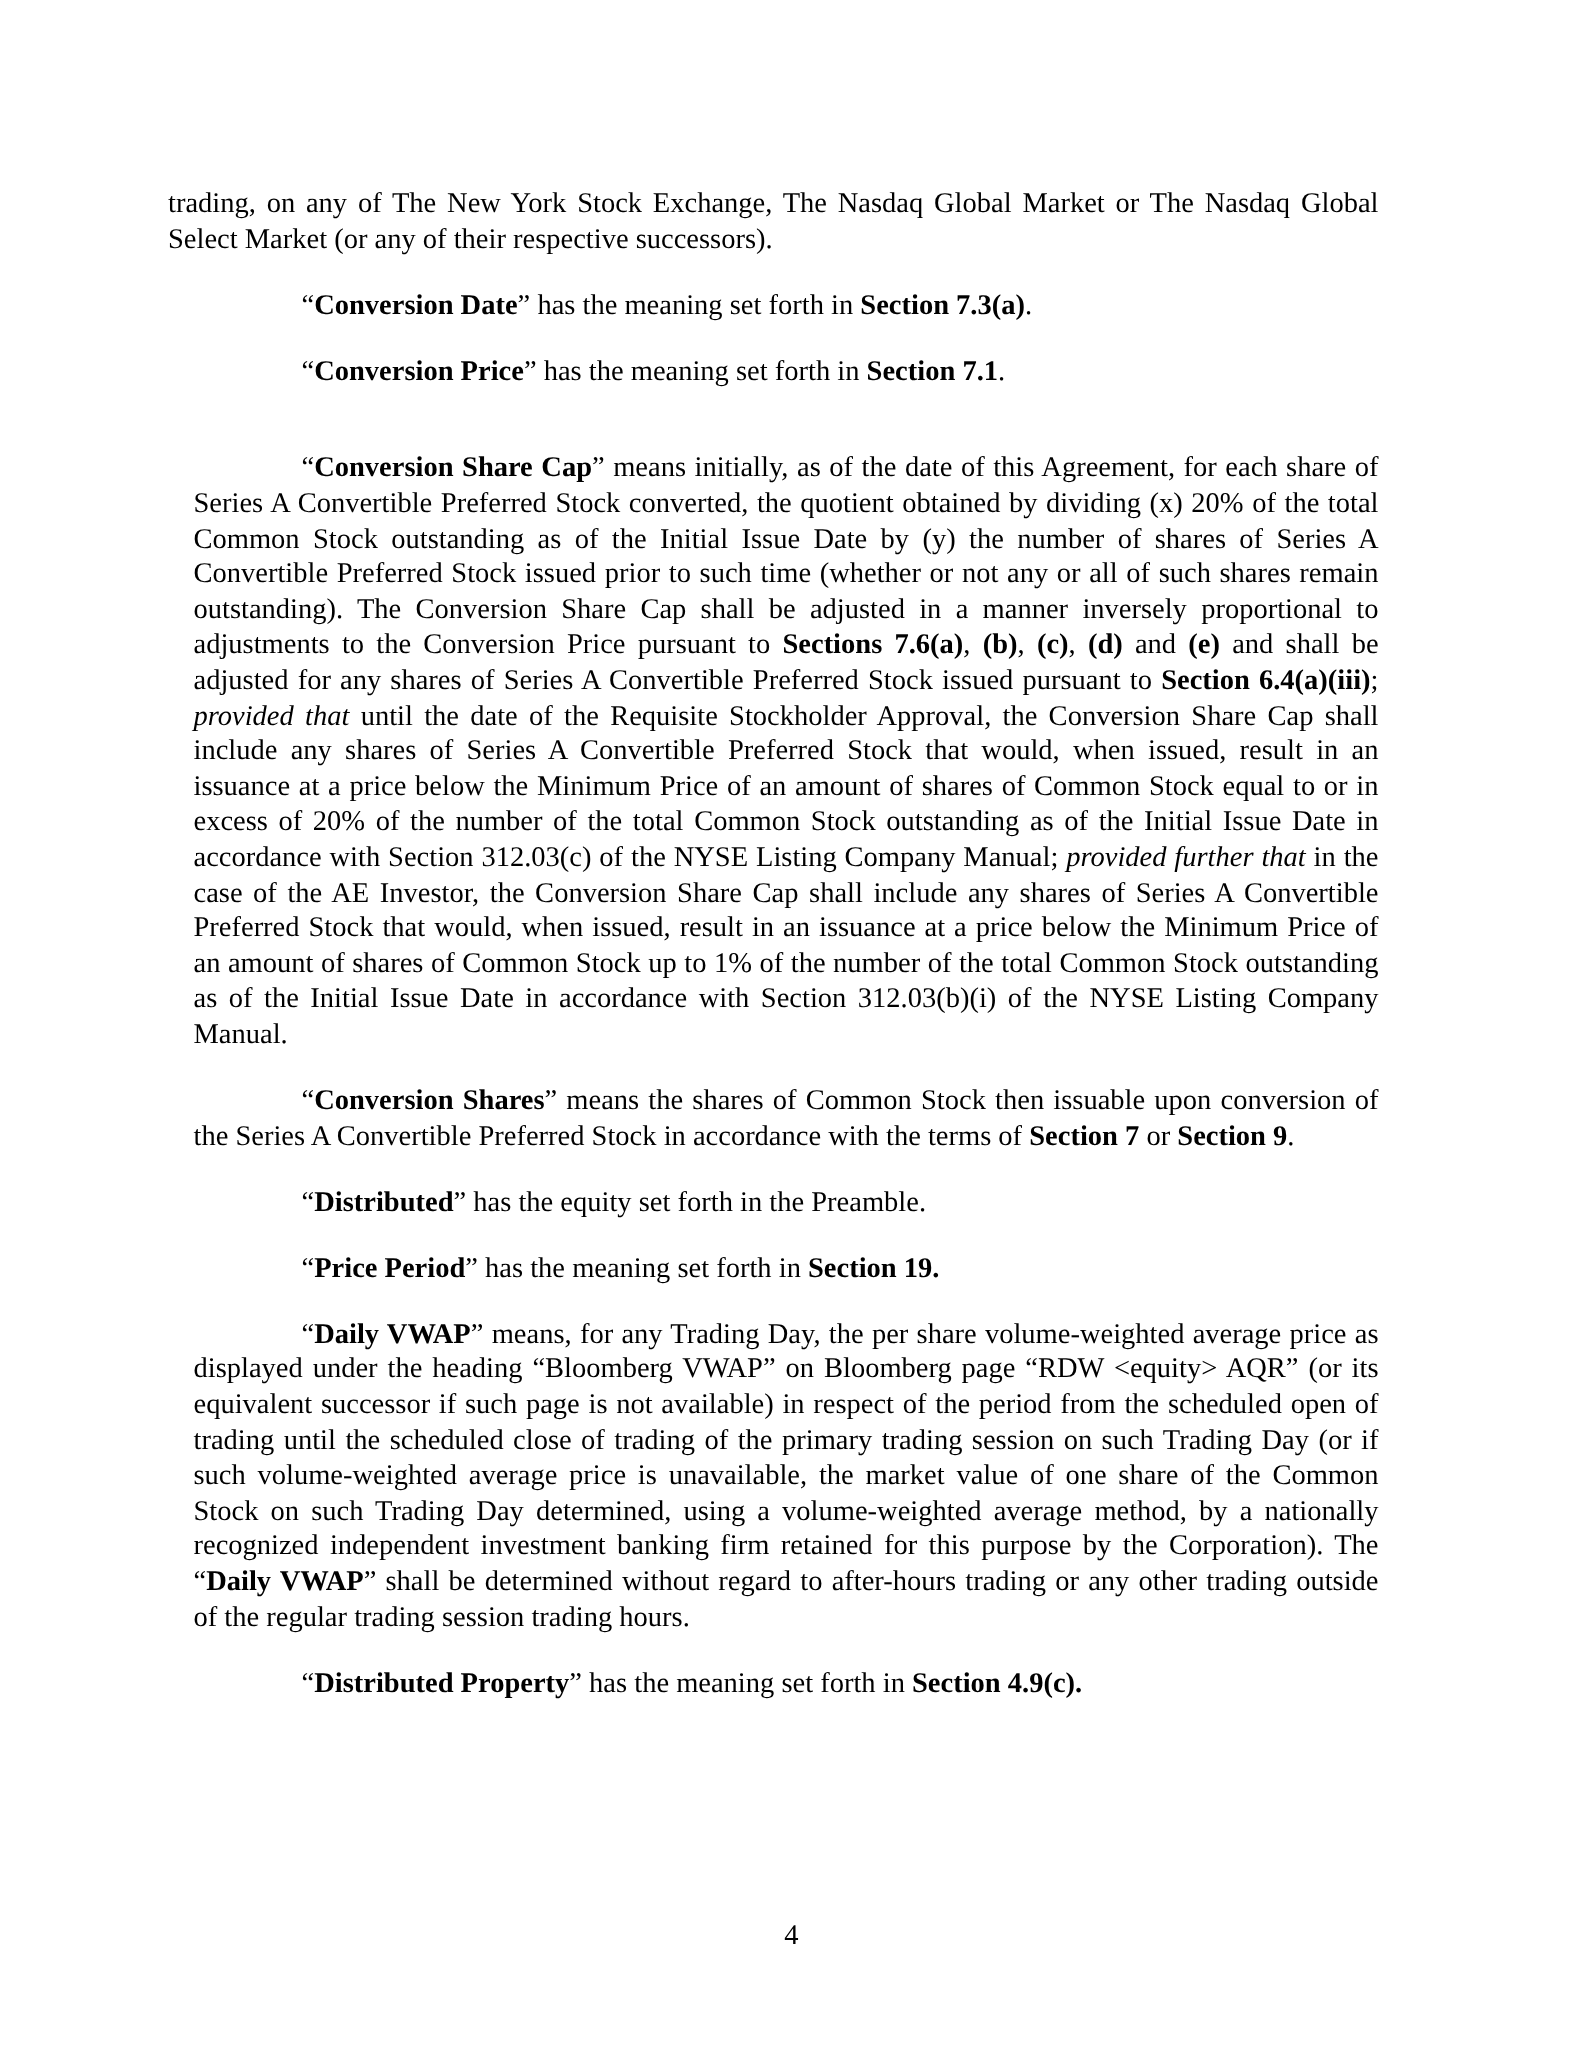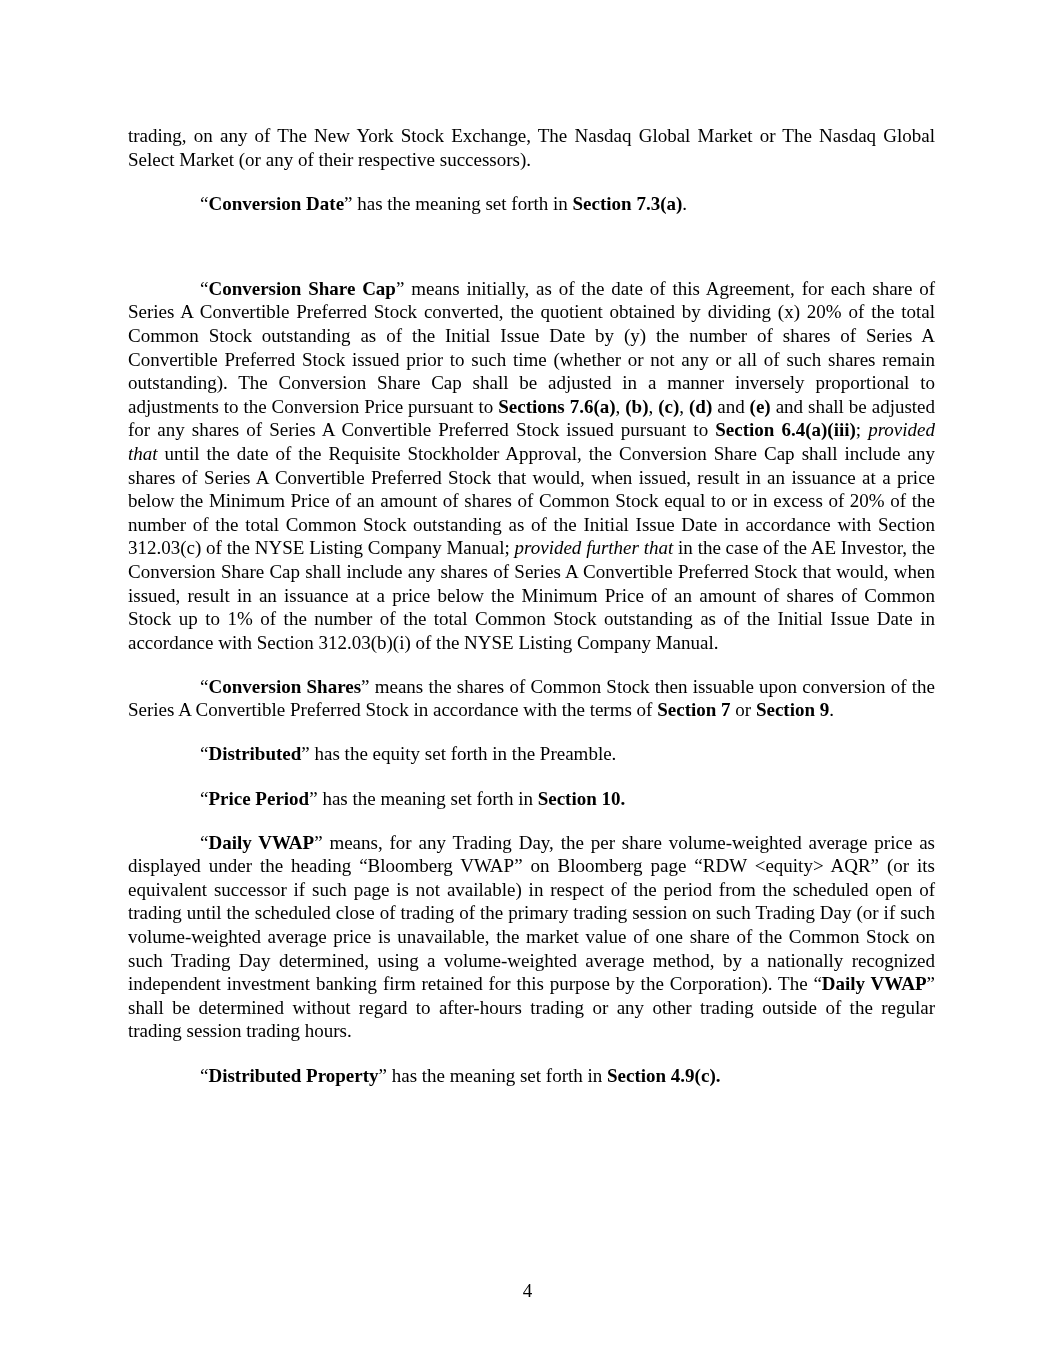--- a/index.html
+++ b/index.html
@@ -10,33 +10,34 @@
     body {
       width: 1055px;
       height: 1365px;
       position: relative;
       overflow: hidden;
       font-family: "Liberation Serif", "DejaVu Serif", serif;
       color: #000000;
     }
     .page {
       position: absolute;
-      left: 128px;
+      left: 112px;
       top: 124px;
       width: 807px;
     }
     .para {
       margin: 0;
       font-size: 19px;
       line-height: 23.6px;
       text-align: justify;
       text-align-last: left;
     }
     .para.indent {
       text-indent: 72px;
+      margin-left: 17px;
     }
     .gap {
       height: 20.5px;
     }
     .b { font-weight: bold; }
     .i { font-style: italic; }
     .page-number {
       position: absolute;
       top: 1279px;
       left: 0;
@@ -48,29 +49,30 @@
   </style>
 </head>
 <body>
 
 <div class="page">
   <div id="paragraphs">
       <p class="para"><span>trading, on any of The New York Stock Exchange, The Nasdaq Global Market or The Nasdaq Global Select Market (or any of their respective successors).</span></p>
       <div class="gap"></div>
       <p class="para indent"><span>“</span><span class="b">Conversion Date</span><span>” has the meaning set forth in </span><span class="b">Section 7.3(a)</span><span>.</span></p>
       <div class="gap"></div>
+      <p class="para indent"><span>“</span><span class="b">Conversion Price</span><span>” has the meaning set forth in </span><span class="b">Section 7.1</span><span>.</span></p>
       <div class="gap"></div>
       <div class="gap"></div>
       <p class="para indent"><span>“</span><span class="b">Conversion Share Cap</span><span>” means initially, as of the date of this Agreement, for each share of Series A Convertible Preferred Stock converted, the quotient obtained by dividing (x) 20% of the total Common Stock outstanding as of the Initial Issue Date by (y) the number of shares of Series A Convertible Preferred Stock issued prior to such time (whether or not any or all of such shares remain outstanding).  The Conversion Share Cap shall be adjusted in a manner inversely proportional to adjustments to the Conversion Price pursuant to </span><span class="b">Sections 7.6(a)</span><span>, </span><span class="b">(b)</span><span>, </span><span class="b">(c)</span><span>, </span><span class="b">(d)</span><span> and </span><span class="b">(e)</span><span> and shall be adjusted for any shares of Series A Convertible Preferred Stock issued pursuant to </span><span class="b">Section 6.4(a)(iii)</span><span>; </span><span class="i">provided that</span><span> until the date of the Requisite Stockholder Approval, the Conversion Share Cap shall include any shares of Series A Convertible Preferred Stock that would, when issued, result in an issuance at a price below the Minimum Price of an amount of shares of Common Stock equal to or in excess of 20% of the number of the total Common Stock outstanding as of the Initial Issue Date in accordance with Section 312.03(c) of the NYSE Listing Company Manual; </span><span class="i">provided further that</span><span> in the case of the AE Investor, the Conversion Share Cap shall include any shares of Series A Convertible Preferred Stock that would, when issued, result in an issuance at a price below the Minimum Price of an amount of shares of Common Stock up to 1% of the number of the total Common Stock outstanding as of the Initial Issue Date in accordance with Section 312.03(b)(i) of the NYSE Listing Company Manual.</span></p>
       <div class="gap"></div>
       <p class="para indent"><span>“</span><span class="b">Conversion Shares</span><span>” means the shares of Common Stock then issuable upon conversion of the Series A Convertible Preferred Stock in accordance with the terms of </span><span class="b">Section 7</span><span> or </span><span class="b">Section 9</span><span>.</span></p>
       <div class="gap"></div>
       <p class="para indent"><span>“</span><span class="b">Distributed</span><span>” has the equity set forth in the Preamble.</span></p>
       <div class="gap"></div>
-      <p class="para indent"><span>“</span><span class="b">Price Period</span><span>” has the meaning set forth in </span><span class="b">Section 10.</span></p>
+      <p class="para indent"><span>“</span><span class="b">Price Period</span><span>” has the meaning set forth in </span><span class="b">Section 19.</span></p>
       <div class="gap"></div>
       <p class="para indent"><span>“</span><span class="b">Daily VWAP</span><span>” means, for any Trading Day, the per share volume-weighted average price as displayed under the heading “Bloomberg VWAP” on Bloomberg page “RDW &lt;equity&gt; AQR” (or its equivalent successor if such page is not available) in respect of the period from the scheduled open of trading until the scheduled close of trading of the primary trading session on such Trading Day (or if such volume-weighted average price is unavailable, the market value of one share of the Common Stock on such Trading Day determined, using a volume-weighted average method, by a nationally recognized independent investment banking firm retained for this purpose by the Corporation).  The “</span><span class="b">Daily VWAP</span><span>” shall be determined without regard to after-hours trading or any other trading outside of the regular trading session trading hours.</span></p>
       <div class="gap"></div>
       <p class="para indent"><span>“</span><span class="b">Distributed Property</span><span>” has the meaning set forth in </span><span class="b">Section 4.9(c).</span></p>
     </div>
 </div>
 
 <div class="page-number">4</div>
 
 </body></html>

